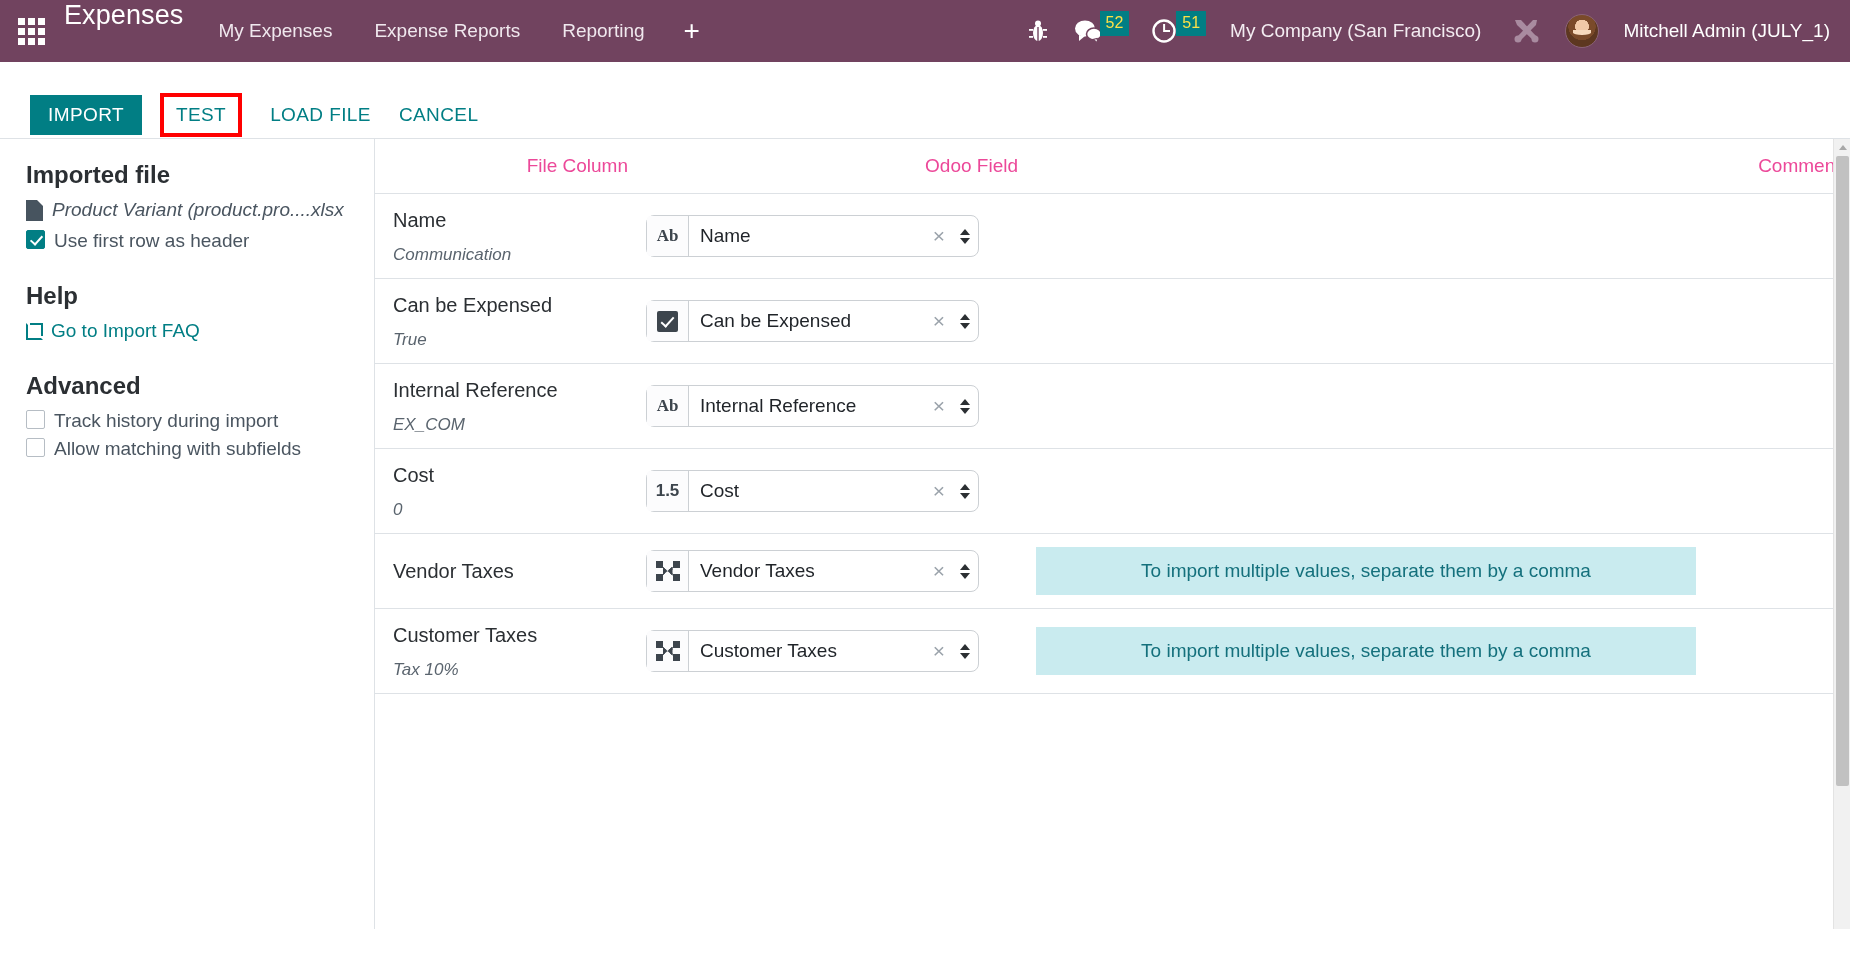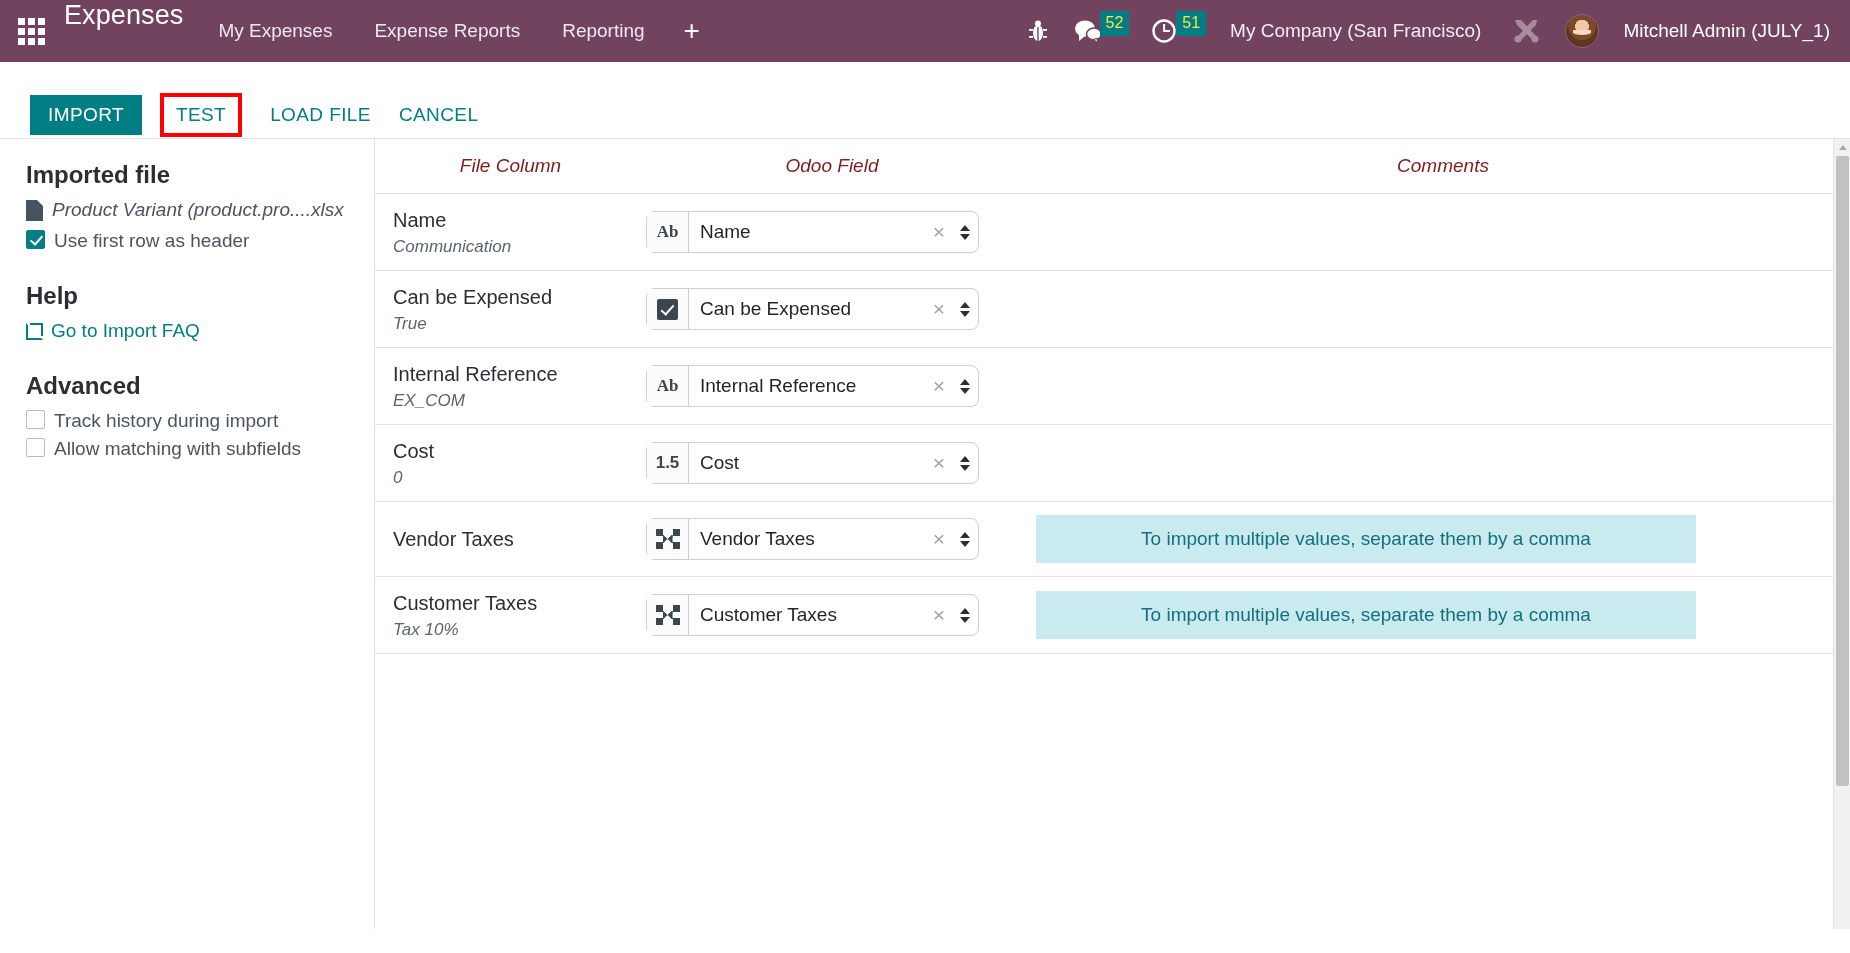--- a/index.html
+++ b/index.html
@@ -145,29 +145,29 @@
   .ext-icon::after{
     content:""; position:absolute; right:0; top:0; width:11px; height:11px;
     border-top:2px solid #017e84; border-right:2px solid #017e84;
   }
   .faq-text { font-size: 19px; color: #017e84; }
 
   
   .table-wrap { flex: 1; overflow: hidden; position: relative; background: #ffffff; }
   .imp-table { width: 100%; border-collapse: collapse; table-layout: fixed; }
   .imp-table th {
-    text-align: center; font-size: 19px; color: #7f1d1d; font-weight: normal;
-    padding: 16px 0 16px 18px; border-bottom: 1px solid #dee2e6; vertical-align: middle; font-style: italic;
+    text-align: right; font-size: 19px; color: #ec4899; font-weight: normal;
+    padding: 16px 0 16px 18px; border-bottom: 1px solid #dee2e6; vertical-align: middle;
   }
   .col-file { width: 253px; }
   .col-field { width: 390px; }
   .col-comment { width: auto; }
   .imp-table td { border-bottom: 1px solid #dee2e6; padding: 13px 0 13px 18px; vertical-align: middle; }
   .fc-name { font-size: 20px; color: #2b2f33; line-height: 1.3; }
-  .fc-sample { font-size: 17px; color: #5a646e; font-style: italic; margin-top: 4px; }
+  .fc-sample { font-size: 17px; color: #5a646e; font-style: italic; margin-top: 12px; }
 
   .field-select {
     display: flex; align-items: stretch; width: 333px; height: 42px;
     border: 1px solid #ccd0d4; border-radius: 8px; background: #ffffff; cursor: pointer;
   }
   .type-chip {
     width: 42px; flex: 0 0 42px; display: flex; align-items: center; justify-content: center;
     border-right: 1px solid #ccd0d4; background: #fcfcfd; border-radius: 3px 0 0 3px;
   }
   .chip-txt { font-size: 17px; color: #3d454d; font-family: "Liberation Serif", serif; font-weight: bold; }

